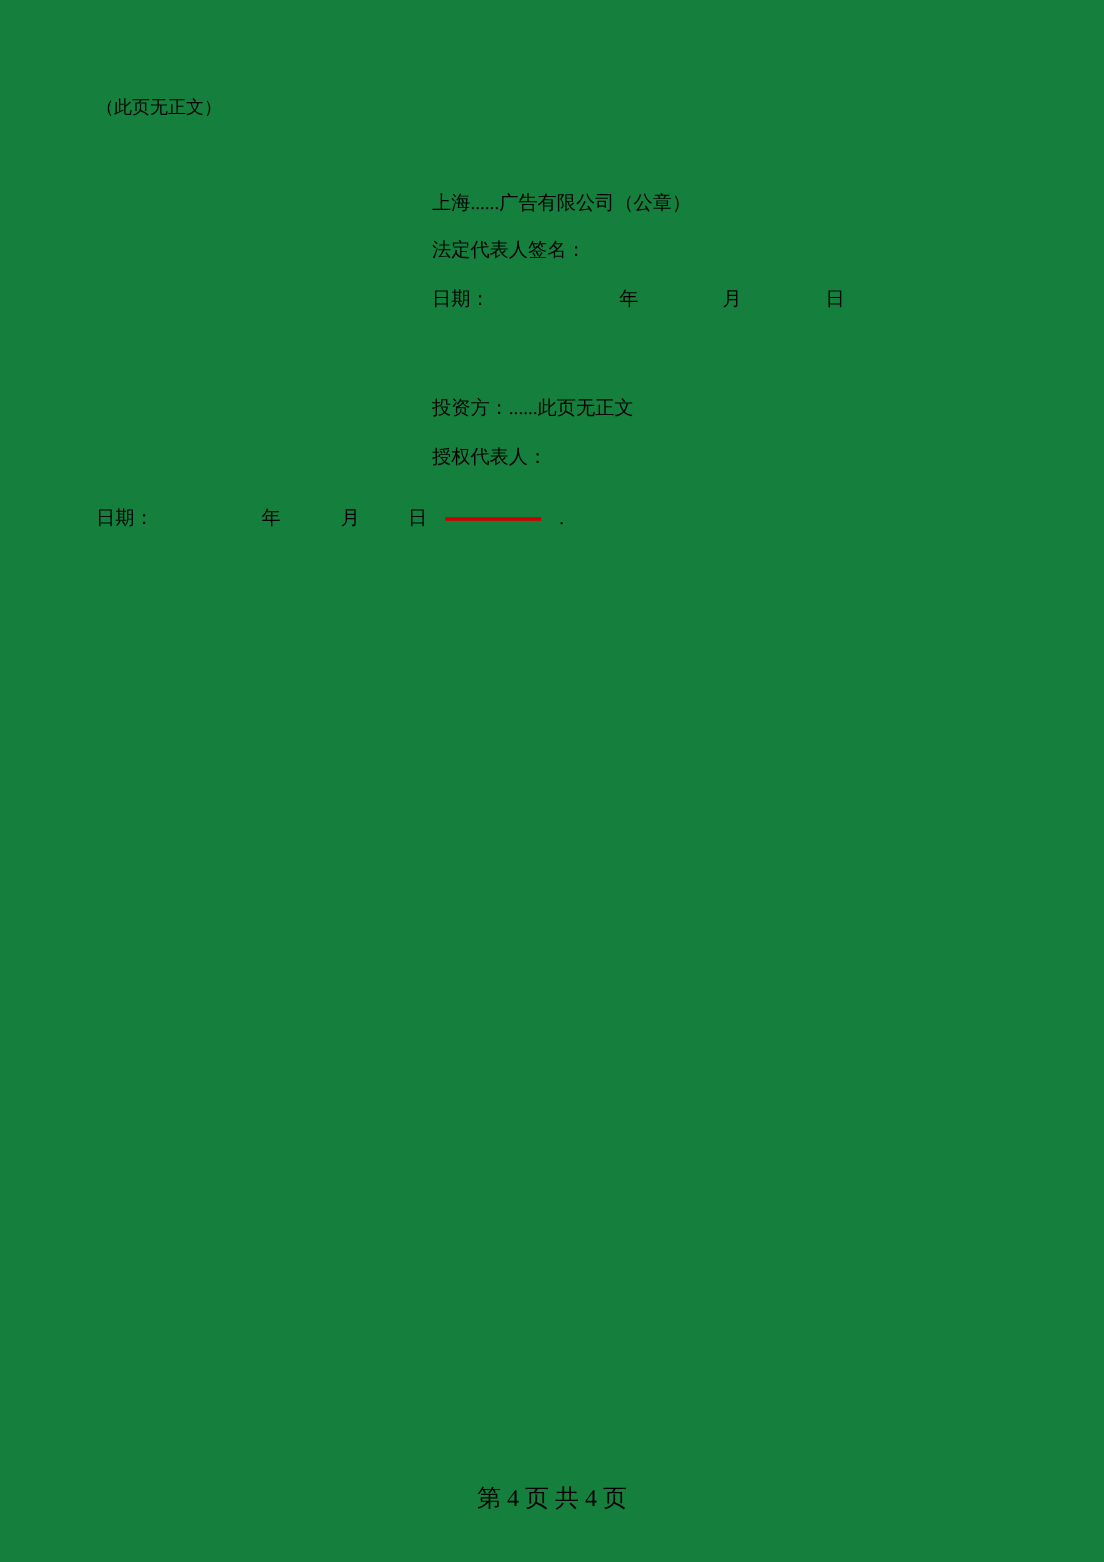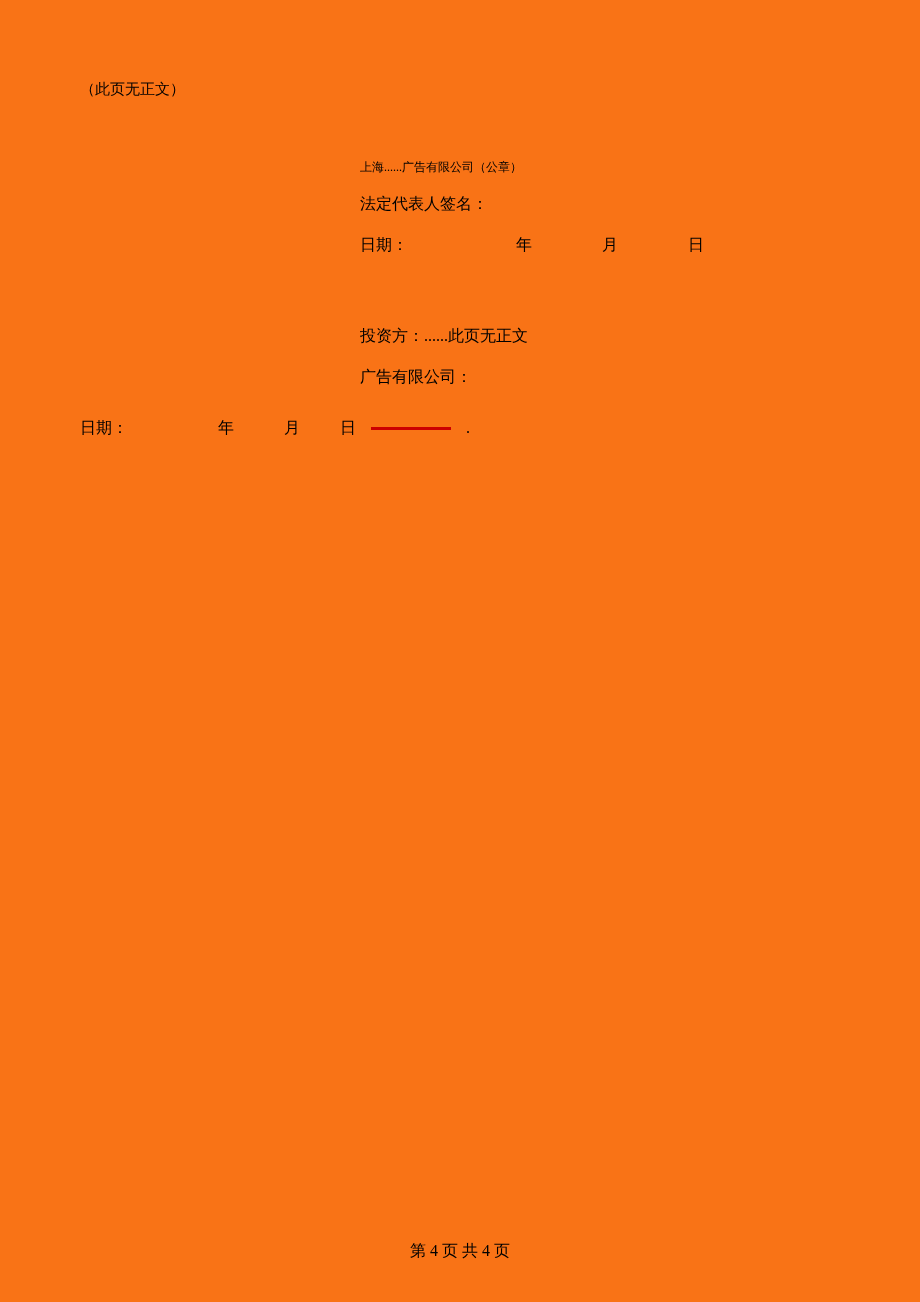--- a/index.html
+++ b/index.html
@@ -14,21 +14,21 @@
       background: #ffffff;
       font-family: "SimSun", "宋体", serif;
       font-size: 16px;
       color: #000000;
       position: relative;
     }
 
     .page-container {
       width: 920px;
       min-height: 1302px;
-      background: #f97316;
+      background: #15803d;
       padding: 60px 80px 60px 80px;
       position: relative;
     }
 
     .no-content-note {
       margin-top: 20px;
       margin-bottom: 60px;
       font-size: 15px;
       color: #000;
     }
@@ -69,30 +69,30 @@
       position: relative;
       top: -3px;
     }
 
     .footer {
       position: absolute;
       bottom: 40px;
       left: 0;
       right: 0;
       text-align: center;
-      font-size: 16px;
+      font-size: 20px;
       color: #000;
     }
 
     .spacer-large {
       height: 40px;
     }
 
     .company-title {
-      font-size: 12px;
+      font-size: 16px;
       margin-bottom: 18px;
     }
 
     .field-row {
       display: flex;
       align-items: baseline;
       margin-bottom: 20px;
       font-size: 16px;
     }
 
@@ -138,21 +138,21 @@
     </div>
 
     <div class="spacer-large"></div>
 
     <div class="right-block">
       <div class="field-row">
         <span class="label">投资方：......此页无正文</span>
       </div>
 
       <div class="field-row">
-        <span class="label">广告有限公司：</span>
+        <span class="label">授权代表人：</span>
       </div>
 
     </div>
 
   </div>
 
   <div class="left-date-section">
     <div class="left-date-line">
       <span class="label">日期：</span>
       <span style="display:inline-block; min-width:70px;"></span>

